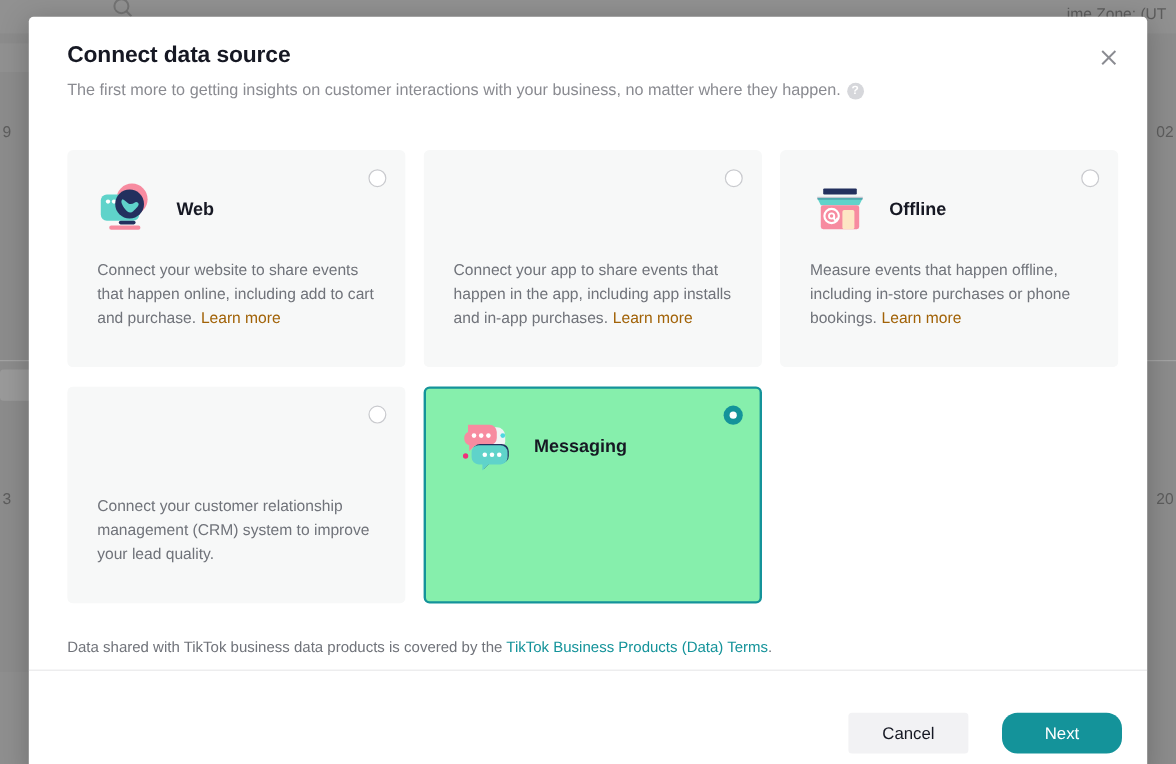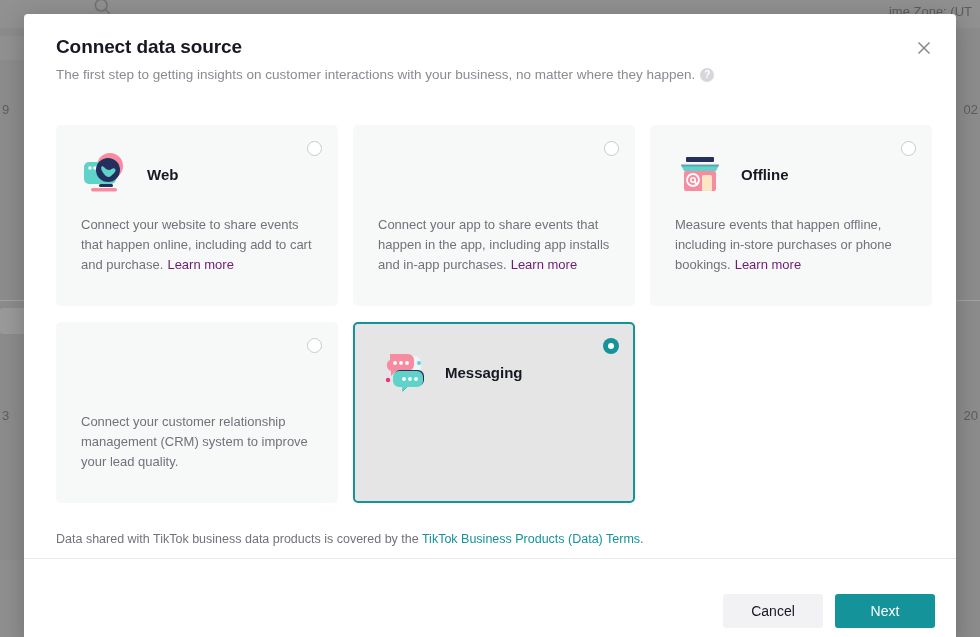--- a/index.html
+++ b/index.html
@@ -94,41 +94,41 @@
   .source-card {
     position: relative;
     height: 181px;
     border-radius: 5px;
     background: #f7f8f8;
     border: 1px solid transparent;
     cursor: pointer;
     padding: 0;
   }
   .source-card.selected {
-    background: #e5e5e5;
+    background: #86efac;
     border: 2px solid #14939a;
   }
   .card-head {
     position: absolute;
     left: 23px; top: 22px;
     display: flex; align-items: center;
     height: 52px;
   }
   .card-icon { width: 52px; height: 52px; flex: 0 0 52px; }
   .card-title {
     margin-left: 15px;
     font-size: 15px; font-weight: bold; color: #161823;
   }
   .card-desc {
     position: absolute;
     left: 24px; right: 22px; top: 89px;
     font-size: 13px; line-height: 20px; color: #70737a;
   }
   .learn-more {
-    color: #701a75;
+    color: #a16207;
     margin-left: 4px;
     cursor: pointer;
     white-space: nowrap;
   }
 
   .radio {
     position: absolute;
     right: 15px; top: 15px;
     width: 15px; height: 15px;
     border-radius: 50%;
@@ -159,34 +159,34 @@
   #legal-link { color: #14939a; cursor: pointer; }
 
   
   #footer-divider {
     position: absolute; left: 0; right: 0; top: 544px;
     height: 1px; background: #e9e9ea;
   }
   #footer {
     position: absolute;
     right: 21px; bottom: 18px;
-    display: flex; gap: 12px; justify-content: space-between;
+    display: flex; gap: 28px; justify-content: space-between;
   }
   .btn {
     height: 34px;
     min-width: 100px;
     padding: 0 22px;
     border-radius: 3px;
     border: none;
     font-size: 14px;
     font-family: "Liberation Sans", sans-serif;
     cursor: pointer;
   }
   #cancel-button { background: #f2f2f4; color: #161823; }
-  #next-button { background: #14939a; color: #ffffff; }
+  #next-button { background: #14939a; color: #ffffff; border-radius: 13px; }
 </style>
 </head>
 <body>
 
 <div id="backdrop">
   <div class="bg-strip" style="left:0;top:0;width:980px;height:28px;"></div>
   <div class="bg-text" style="right:8px;top:4px;">ime Zone: (UT</div>
   <svg class="bg-search" viewBox="0 0 24 24" fill="none" stroke="#5d5d5d" stroke-width="2">
     <circle cx="11" cy="11" r="7"></circle>
       <line x1="16" y1="16" x2="21" y2="21"></line>
@@ -199,21 +199,21 @@
   <div class="bg-text" style="left:2px;top:408px;">3</div>
   <div class="bg-text" style="right:2px;top:408px;">20</div>
   <div class="bg-strip" style="left:0;top:560px;width:620px;height:77px;background:#8f8f8f;"></div>
 </div>
 
 <div id="modal">
 
   <div id="modal-header">
     <div id="dialog-title">Connect data source</div>
     <div id="dialog-subtitle">
-      <span>The first step to getting insights on customer interactions with your business, no matter where they happen.</span><span id="help-icon">?</span>
+      <span>The first more to getting insights on customer interactions with your business, no matter where they happen.</span><span id="help-icon">?</span>
     </div>
     <div id="close-button">
       <svg width="14" height="14" viewBox="0 0 14 14" stroke="currentColor" stroke-width="1.6">
         <line x1="1.5" y1="1.5" x2="12.5" y2="12.5"></line>
         <line x1="12.5" y1="1.5" x2="1.5" y2="12.5"></line>
       </svg>
     </div>
   </div>
 
   <div id="cards-grid">

